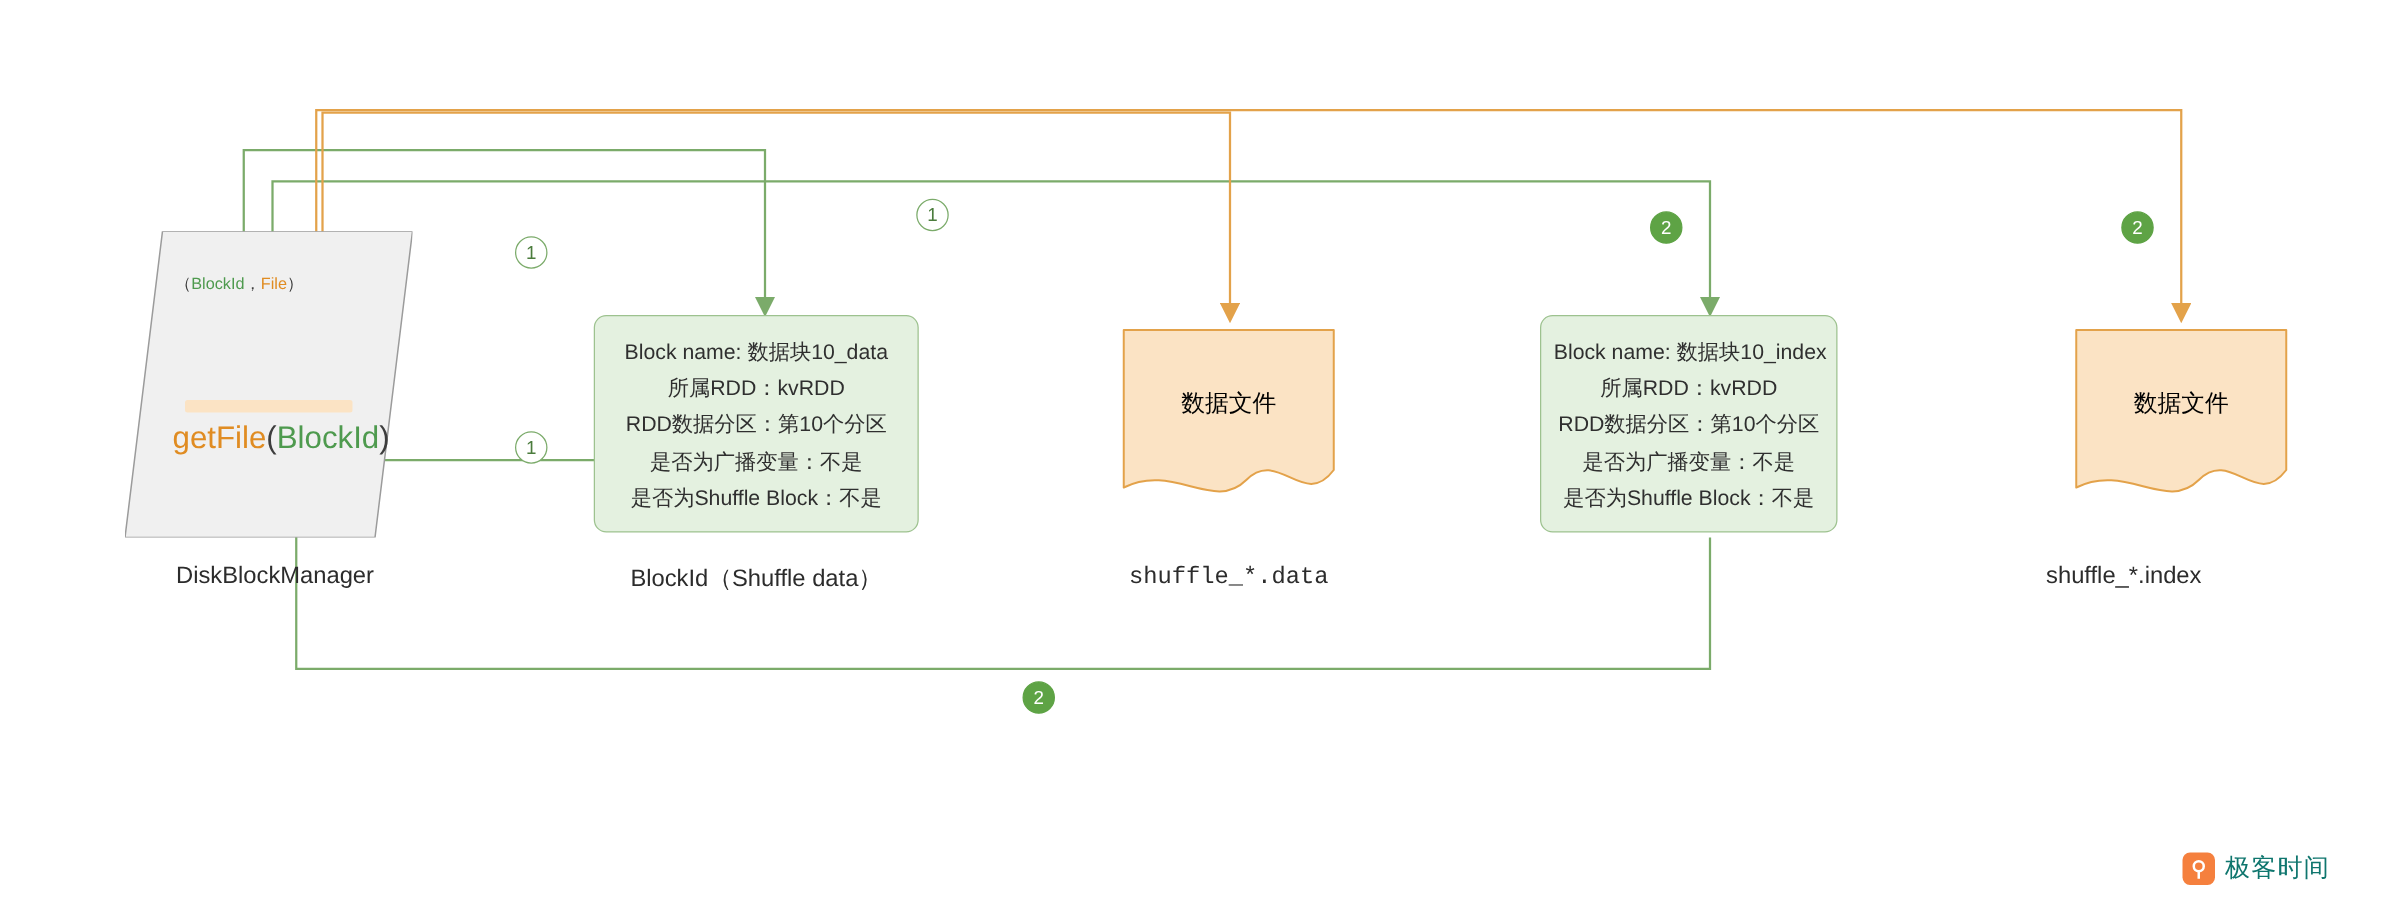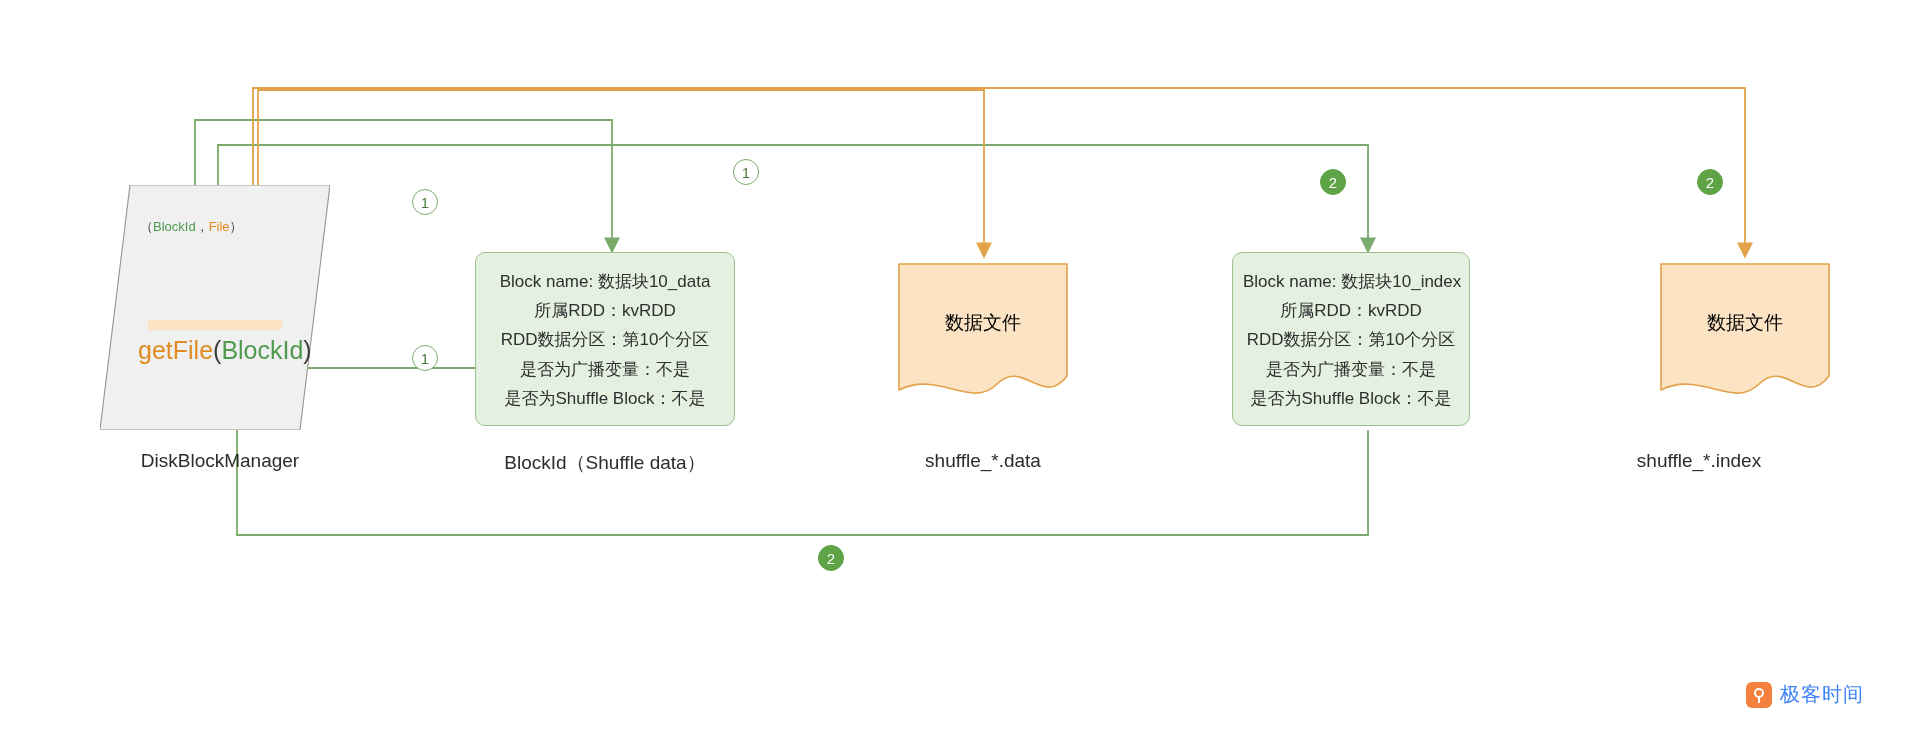--- a/index.html
+++ b/index.html
@@ -157,21 +157,21 @@
   }
   .wm-logo::before {
     content: "";
     position: absolute;
     left: 12px; top: 14px;
     width: 2px; height: 7px;
     background: #ffffff;
   }
   .wm-text {
     font-size: 20px;
-    color: #3b82f6;
+    color: #0f766e;
     letter-spacing: 1px;
   }
 </style>
 </head>
 <body>
 
 <div id="canvas">
 
   <svg class="wires" viewBox="0 0 1920 736">
     <defs>
@@ -221,21 +221,21 @@
     <div class="ln">是否为Shuffle Block：不是</div>
   </div>
   <div class="caption" style="left:475px; top:450px; width:260px;">BlockId（Shuffle data）</div>
 
   <div class="filebox" style="left:893px; top:258px;">
     <svg viewBox="0 0 180 155" width="180" height="155">
       <path d="M6,6 H174 V118 C150,150 130,100 104,126 C78,152 46,112 6,132 Z" fill="#fbe3c4" stroke="#e3a24a" stroke-width="1.6" stroke-linejoin="round"></path>
     </svg>
     <div class="ftext">数据文件</div>
   </div>
-  <div class="caption" style="left:863px; top:450px; width:240px;">shuffle_*.data</div>
+  <div class="caption" style="left:863px; top:450px; width:240px;font-family:Liberation Mono, monospace;">shuffle_*.data</div>
 
   <div class="node node-green" style="left:1232px; top:252px; width:238px;">
     <div class="ln">Block name: 数据块10_index</div>
     <div class="ln">所属RDD：kvRDD</div>
     <div class="ln">RDD数据分区：第10个分区</div>
     <div class="ln">是否为广播变量：不是</div>
     <div class="ln">是否为Shuffle Block：不是</div>
   </div>
 
   <div class="filebox" style="left:1655px; top:258px;">

